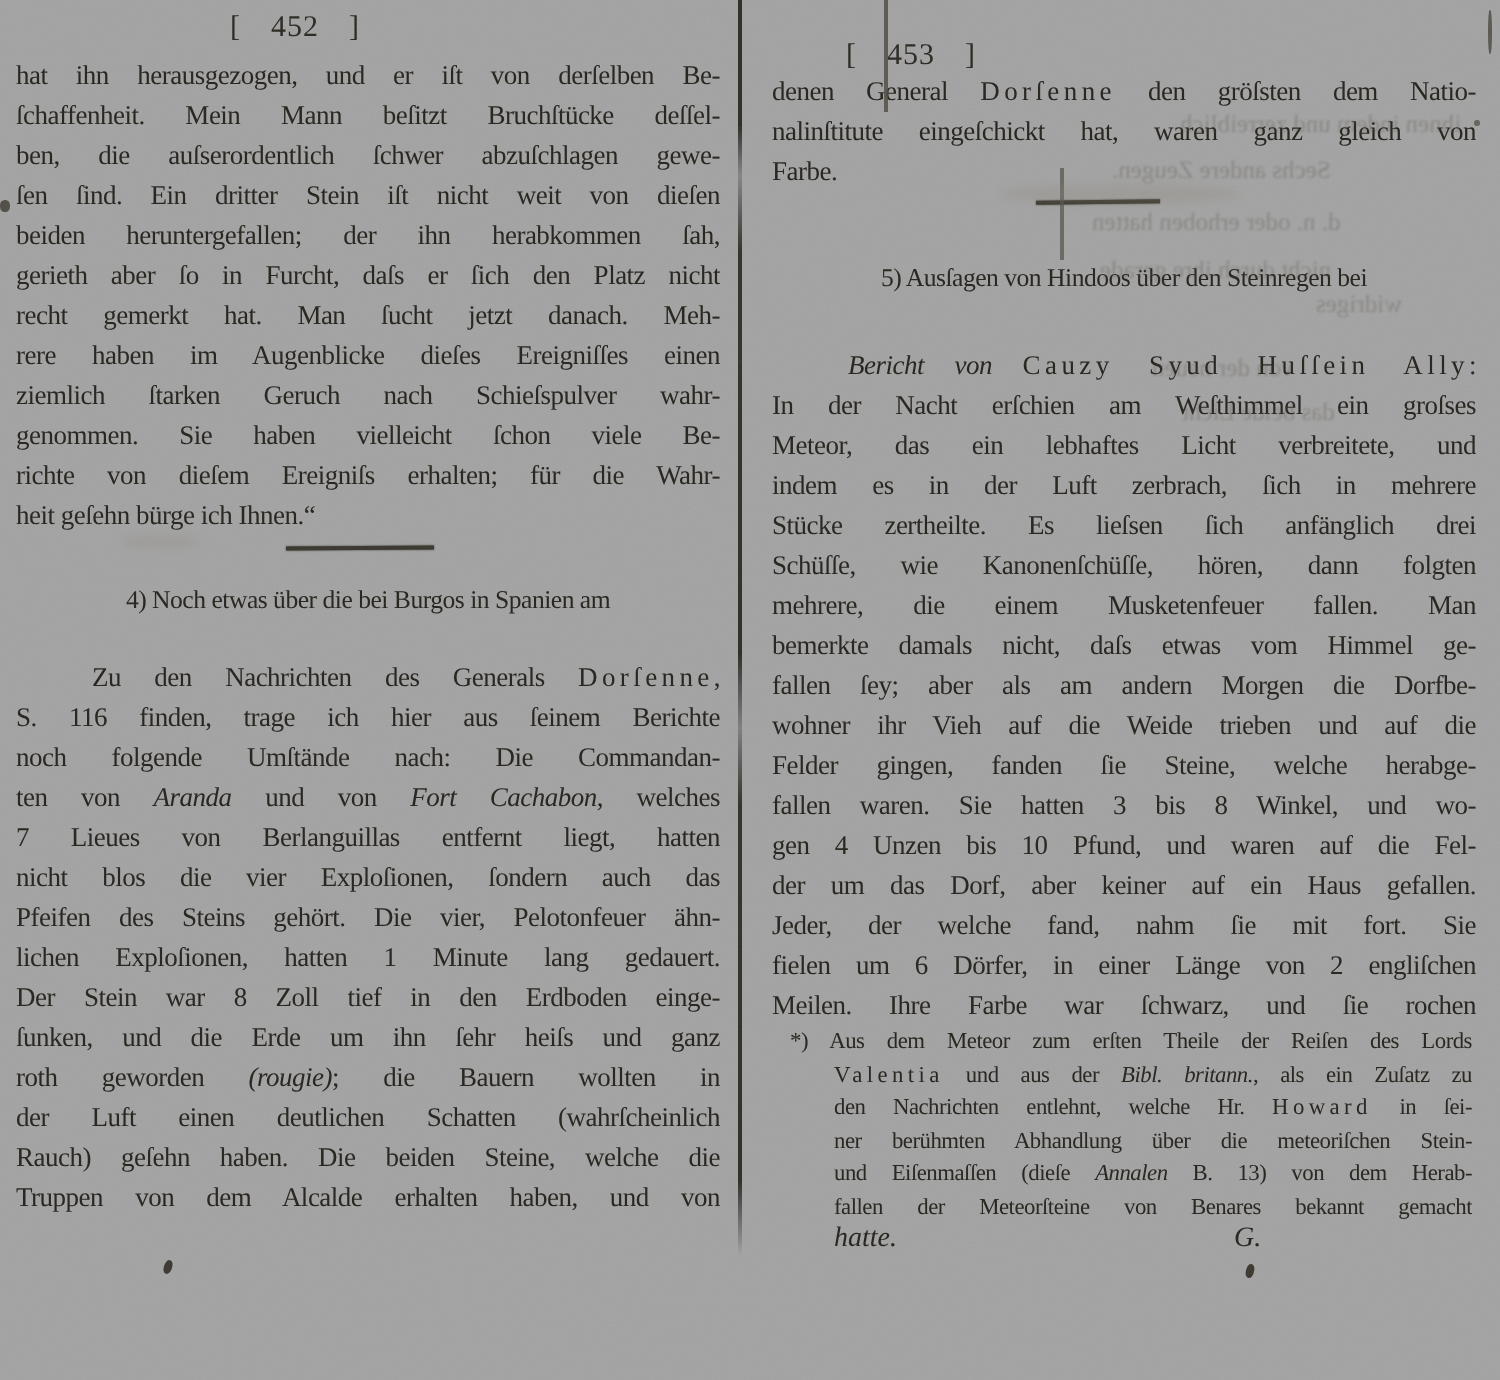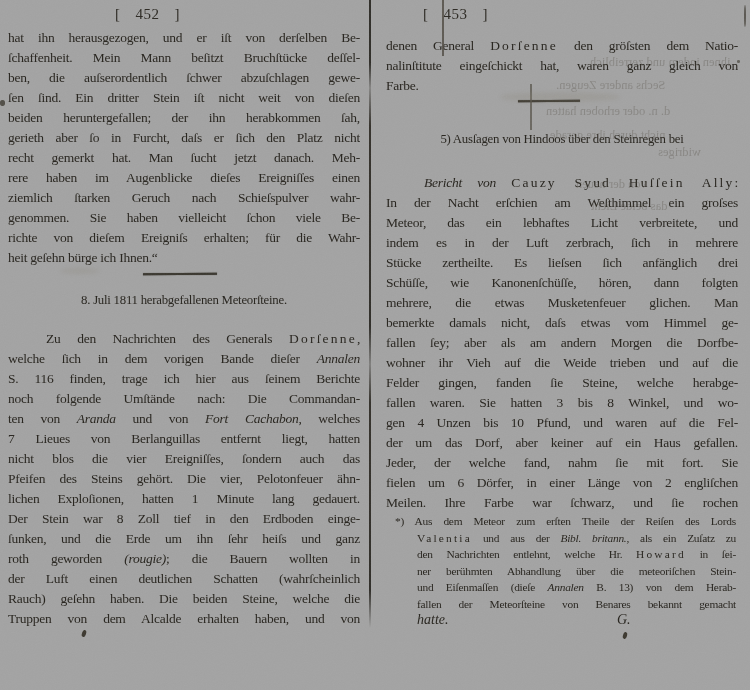--- a/index.html
+++ b/index.html
@@ -66,65 +66,64 @@
         <div class="line">rere haben im Augenblicke dieſes Ereigniſſes einen</div>
         <div class="line">ziemlich ſtarken Geruch nach Schieſspulver wahr-</div>
         <div class="line">genommen.  Sie haben vielleicht ſchon viele Be-</div>
         <div class="line">richte von dieſem Ereigniſs erhalten; für die Wahr-</div>
         <div class="line short">heit geſehn bürge ich Ihnen.“</div>
       </div>
 
     <div class="rule" id="ruleL"></div>
 
     <div class="blk heading" style="top:290px;">
-        <div class="line">8. Juli 1811 herabgefallenen Meteorſteine.</div>
+        <div class="line">4) Noch etwas über die bei Burgos in Spanien am</div>
       </div>
 
     <div class="blk body-text" style="top:329px;">
         <div class="line indent">Zu den Nachrichten des Generals <span class="sp">Dorſenne</span>,</div>
-        <div class="line">welche ſich in dem vorigen Bande dieſer <i>Annalen</i></div>
         <div class="line">S. 116 finden, trage ich hier aus ſeinem Berichte</div>
         <div class="line">noch folgende Umſtände nach:  Die Commandan-</div>
         <div class="line">ten von <i>Aranda</i> und von <i>Fort Cachabon</i>, welches</div>
         <div class="line">7 Lieues von Berlanguillas entfernt liegt, hatten</div>
-        <div class="line">nicht blos die vier Ereigniſſes, ſondern auch das</div>
+        <div class="line">nicht blos die vier Exploſionen, ſondern auch das</div>
         <div class="line">Pfeifen des Steins gehört.  Die vier, Pelotonfeuer ähn-</div>
         <div class="line">lichen Exploſionen, hatten 1 Minute lang gedauert.</div>
         <div class="line">Der Stein war 8 Zoll tief in den Erdboden einge-</div>
         <div class="line">ſunken, und die Erde um ihn ſehr heiſs und ganz</div>
         <div class="line">roth geworden <i>(rougie)</i>;  die Bauern wollten in</div>
         <div class="line">der Luft einen deutlichen Schatten (wahrſcheinlich</div>
         <div class="line">Rauch) geſehn haben.  Die beiden Steine, welche die</div>
         <div class="line">Truppen von dem Alcalde erhalten haben, und von</div>
       </div>
   </div>
 
   <div class="pg" id="pgR">
-    <div class="hdr" style="left:37px;"><span>[</span><span class="num">453</span><span>]</span></div>
+    <div class="hdr" style="left:37px;margin-top:14px;"><span>[</span><span class="num">453</span><span>]</span></div>
 
     <div class="blk body-text" style="top:36px;">
         <div class="line">denen General <span class="sp">Dorſenne</span> den gröſsten dem Natio-</div>
         <div class="line">nalinſtitute eingeſchickt hat, waren ganz gleich von</div>
         <div class="line short">Farbe.</div>
       </div>
 
     <div class="rule" id="ruleR"></div>
 
     <div class="blk heading" style="top:129px;">
         <div class="line">5) Ausſagen von Hindoos über den Steinregen bei</div>
       </div>
 
     <div class="blk body-text" style="top:173px;">
         <div class="line indent"><i>Bericht von</i> <span class="sp">Cauzy Syud Huſſein Ally</span>:</div>
         <div class="line">In der Nacht erſchien am Weſthimmel ein groſses</div>
         <div class="line">Meteor, das ein lebhaftes Licht verbreitete, und</div>
         <div class="line">indem es in der Luft zerbrach, ſich in mehrere</div>
         <div class="line">Stücke zertheilte.  Es lieſsen ſich anfänglich drei</div>
         <div class="line">Schüſſe, wie Kanonenſchüſſe, hören, dann folgten</div>
-        <div class="line">mehrere, die etwas Musketenfeuer glichen.  Man</div>
+        <div class="line">mehrere, die einem Musketenfeuer fallen.  Man</div>
         <div class="line">bemerkte damals nicht, daſs etwas vom Himmel ge-</div>
         <div class="line">fallen ſey; aber als am andern Morgen die Dorfbe-</div>
         <div class="line">wohner ihr Vieh auf die Weide trieben und auf die</div>
         <div class="line">Felder gingen, fanden ſie Steine, welche herabge-</div>
         <div class="line">fallen waren.  Sie hatten 3 bis 8 Winkel, und wo-</div>
         <div class="line">gen 4 Unzen bis 10 Pfund, und waren auf die Fel-</div>
         <div class="line">der um das Dorf, aber keiner auf ein Haus gefallen.</div>
         <div class="line">Jeder, der welche fand, nahm ſie mit fort.  Sie</div>
         <div class="line">fielen um 6 Dörfer, in einer Länge von 2 engliſchen</div>
         <div class="line">Meilen.  Ihre Farbe war ſchwarz, und ſie rochen</div>

